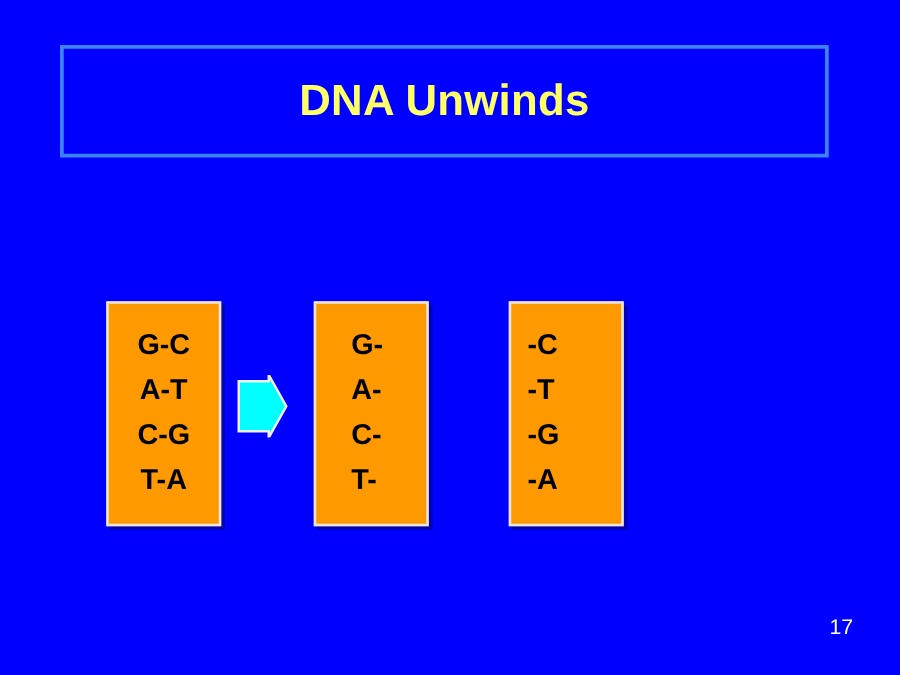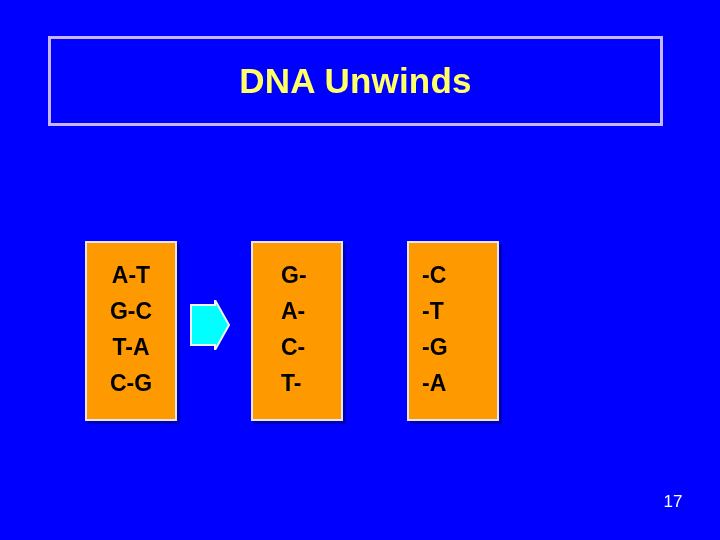--- a/index.html
+++ b/index.html
@@ -20,21 +20,21 @@
     background: #0000ff;
   }
 
   
   .title-box {
     position: absolute;
     left: 48px;
     top: 36px;
     width: 615px;
     height: 90px;
-    border: 3px solid #c4b5fd;
+    border: 3px solid #3b82f6;
     box-sizing: border-box;
     display: flex;
     align-items: center;
     justify-content: center;
   }
   .title-text {
     color: #ffff66;
     font-size: 35px;
     font-weight: bold;
     letter-spacing: 0.2px;
@@ -108,24 +108,24 @@
 </head>
 <body>
 
 <div class="slide">
 
   <div class="title-box">
     <div class="title-text">DNA Unwinds</div>
   </div>
 
   <div class="strand-box col-1">
+    <span class="strand-line">G-C</span>
     <span class="strand-line">A-T</span>
-    <span class="strand-line">G-C</span>
+    <span class="strand-line">C-G</span>
     <span class="strand-line">T-A</span>
-    <span class="strand-line">C-G</span>
   </div>
 
   <div class="arrow-wrap">
     <svg width="42" height="50" viewBox="0 0 42 50" xmlns="http://www.w3.org/2000/svg">
       <polygon points="2,5 26,5 26,0 40,25 26,50 26,45 2,45" fill="#00FFFF" stroke="#F0F0F0" stroke-width="2" stroke-linejoin="miter"></polygon>
     </svg>
   </div>
 
   <div class="strand-box col-2">
     <span class="strand-line">G-</span>

